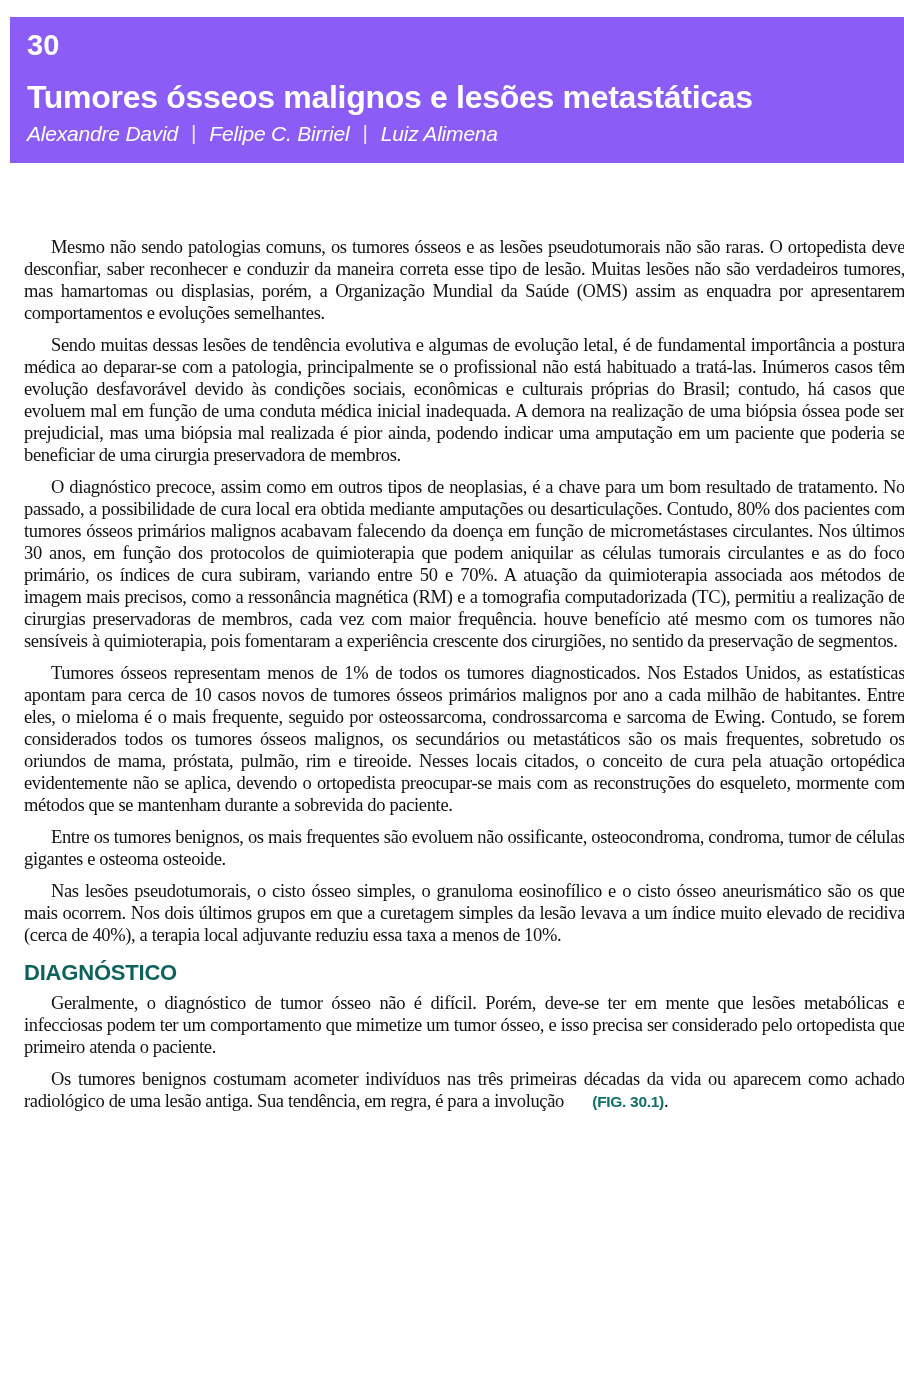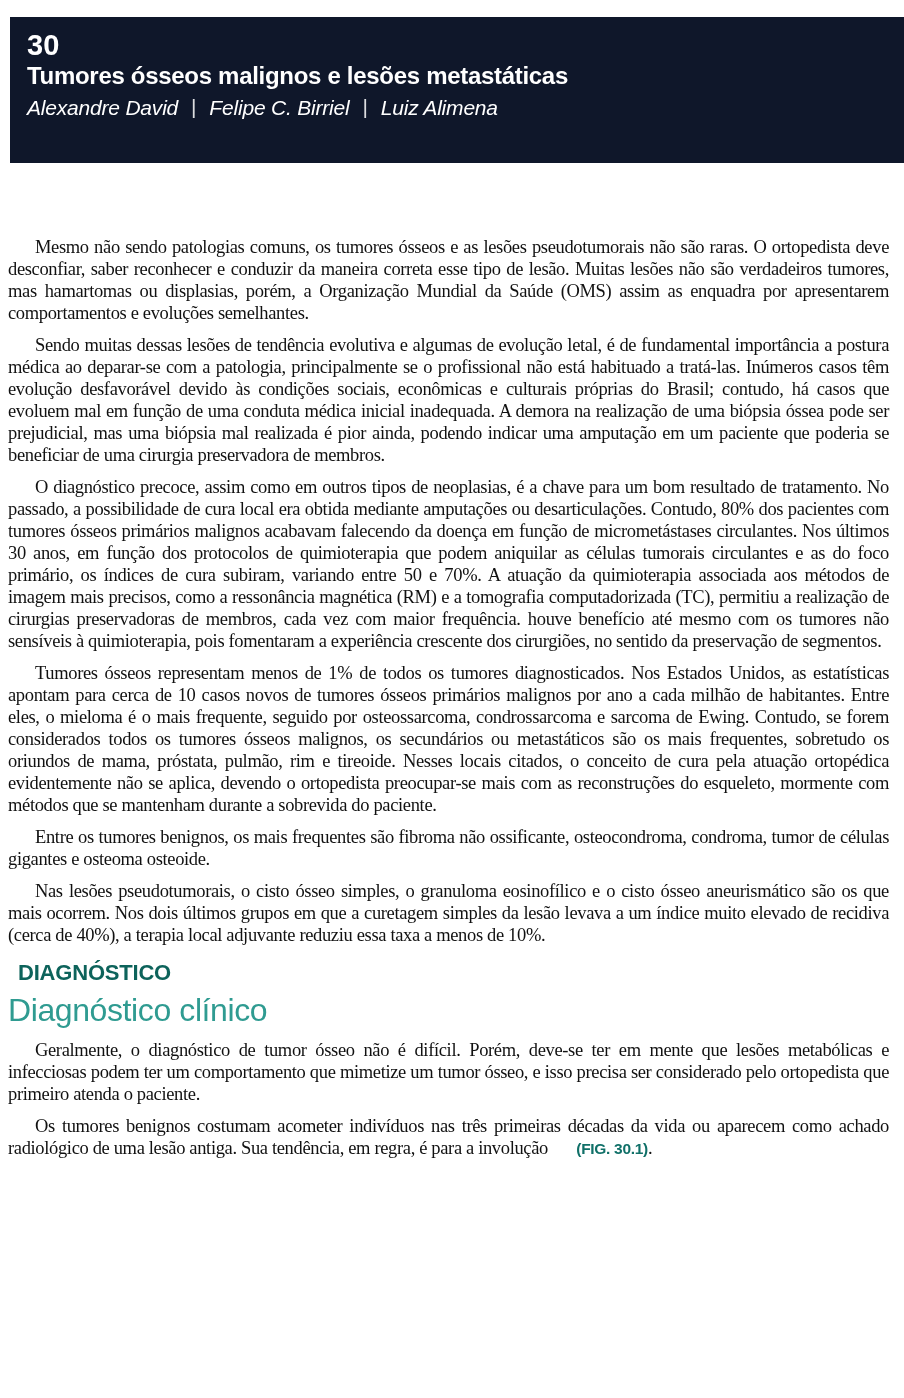--- a/index.html
+++ b/index.html
@@ -12,34 +12,34 @@
     font-family: "Liberation Serif", serif;
   }
 
   
   .chapter-header {
     position: absolute;
     top: 17px;
     left: 10px;
     right: 0;
     height: 146px;
-    background: #0f172a;
+    background: #8b5cf6;
     color: #ffffff;
     font-family: "Liberation Sans", sans-serif;
     padding: 13px 20px 0 17px;
     box-sizing: border-box;
   }
   .chapter-number {
     font-size: 29px;
     font-weight: 700;
     line-height: 1.05;
   }
   .chapter-title {
-    margin: 3px 0 0 0;
-    font-size: 24px;
+    margin: 20px 0 0 0;
+    font-size: 32px;
     font-weight: 700;
     line-height: 1.12;
     letter-spacing: -0.3px;
   }
   .authors {
     margin-top: 6px;
     font-size: 21px;
     font-style: italic;
     font-weight: 400;
     letter-spacing: -0.2px;
@@ -50,36 +50,36 @@
     opacity: 0.85;
     font-style: normal;
     font-weight: 300;
     transform: translateY(-1px);
   }
 
   
   .content {
     position: absolute;
     top: 236px;
-    left: 8px;
+    left: 24px;
     width: 881px;
   }
   p.body-par {
     margin: 0 0 10px 0;
     font-size: 18.5px;
     line-height: 22px;
     letter-spacing: -0.35px;
     color: #111111;
     text-align: justify;
     text-indent: 27px;
   }
   p.par-gap-lg { margin-bottom: 0; }
 
   h2.section-heading {
-    margin: 14px 0 6px 10px;
+    margin: 14px 0 6px 0;
     font-family: "Liberation Sans", sans-serif;
     font-size: 22px;
     font-weight: 700;
     color: #0d635b;
     letter-spacing: -0.2px;
   }
   h3.subsection-heading {
     margin: 0 0 10px 0;
     font-family: "Liberation Sans", sans-serif;
     font-size: 32px;
@@ -107,24 +107,23 @@
     <div class="authors">
       <span>Alexandre David</span><span class="sep">|</span><span>Felipe C. Birriel</span><span class="sep">|</span><span>Luiz Alimena</span>
     </div>
   </header>
 
   <main class="content">
     <p class="body-par">Mesmo não sendo patologias comuns, os tumores ósseos e as lesões pseudotumorais não são raras. O ortopedista deve desconfiar, saber reconhecer e conduzir da maneira correta esse tipo de lesão. Muitas lesões não são verdadeiros tumores, mas hamartomas ou displasias, porém, a Organização Mundial da Saúde (OMS) assim as enquadra por apresentarem comportamentos e evoluções semelhantes.</p>
     <p class="body-par">Sendo muitas dessas lesões de tendência evolutiva e algumas de evolução letal, é de fundamental importância a postura médica ao deparar-se com a patologia, principalmente se o profissional não está habituado a tratá-las. Inúmeros casos têm evolução desfavorável devido às condições sociais, econômicas e culturais próprias do Brasil; contudo, há casos que evoluem mal em função de uma conduta médica inicial inadequada. A demora na realização de uma biópsia óssea pode ser prejudicial, mas uma biópsia mal realizada é pior ainda, podendo indicar uma amputação em um paciente que poderia se beneficiar de uma cirurgia preservadora de membros.</p>
     <p class="body-par">O diagnóstico precoce, assim como em outros tipos de neoplasias, é a chave para um bom resultado de tratamento. No passado, a possibilidade de cura local era obtida mediante amputações ou desarticulações. Contudo, 80% dos pacientes com tumores ósseos primários malignos acabavam falecendo da doença em função de micrometástases circulantes. Nos últimos 30 anos, em função dos protocolos de quimioterapia que podem aniquilar as células tumorais circulantes e as do foco primário, os índices de cura subiram, variando entre 50 e 70%. A atuação da quimioterapia associada aos métodos de imagem mais precisos, como a ressonância magnética (RM) e a tomografia computadorizada (TC), permitiu a realização de cirurgias preservadoras de membros, cada vez com maior frequência. houve benefício até mesmo com os tumores não sensíveis à quimioterapia, pois fomentaram a experiência crescente dos cirurgiões, no sentido da preservação de segmentos.</p>
     <p class="body-par">Tumores ósseos representam menos de 1% de todos os tumores diagnosticados. Nos Estados Unidos, as estatísticas apontam para cerca de 10 casos novos de tumores ósseos primários malignos por ano a cada milhão de habitantes. Entre eles, o mieloma é o mais frequente, seguido por osteossarcoma, condrossarcoma e sarcoma de Ewing. Contudo, se forem considerados todos os tumores ósseos malignos, os secundários ou metastáticos são os mais frequentes, sobretudo os oriundos de mama, próstata, pulmão, rim e tireoide. Nesses locais citados, o conceito de cura pela atuação ortopédica evidentemente não se aplica, devendo o ortopedista preocupar-se mais com as reconstruções do esqueleto, mormente com métodos que se mantenham durante a sobrevida do paciente.</p>
-    <p class="body-par">Entre os tumores benignos, os mais frequentes são fibroma não ossificante, osteocondroma, condroma, tumor de células gigantes e osteoma osteoide.</p>
+    <p class="body-par">Entre os tumores benignos, os mais frequentes são evoluem não ossificante, osteocondroma, condroma, tumor de células gigantes e osteoma osteoide.</p>
     <p class="body-par par-gap-lg">Nas lesões pseudotumorais, o cisto ósseo simples, o granuloma eosinofílico e o cisto ósseo aneurismático são os que mais ocorrem. Nos dois últimos grupos em que a curetagem simples da lesão levava a um índice muito elevado de recidiva (cerca de 40%), a terapia local adjuvante reduziu essa taxa a menos de 10%.</p>
 
     <h2 class="section-heading">DIAGNÓSTICO</h2>
-    <h3 class="subsection-heading">Diagnóstico clínico</h3>
 
     <p class="body-par">Geralmente, o diagnóstico de tumor ósseo não é difícil. Porém, deve-se ter em mente que lesões metabólicas e infecciosas podem ter um comportamento que mimetize um tumor ósseo, e isso precisa ser considerado pelo ortopedista que primeiro atenda o paciente.</p>
 
     <p class="body-par"><span>Os tumores benignos costumam acometer indivíduos nas três primeiras décadas da vida ou aparecem como achado radiológico de uma lesão antiga. Sua tendência, em regra, é para a involução </span><span class="figref">(FIG. 30.1)</span><span>.</span></p>
   </main>
 
 </div>
 
 </body></html>

